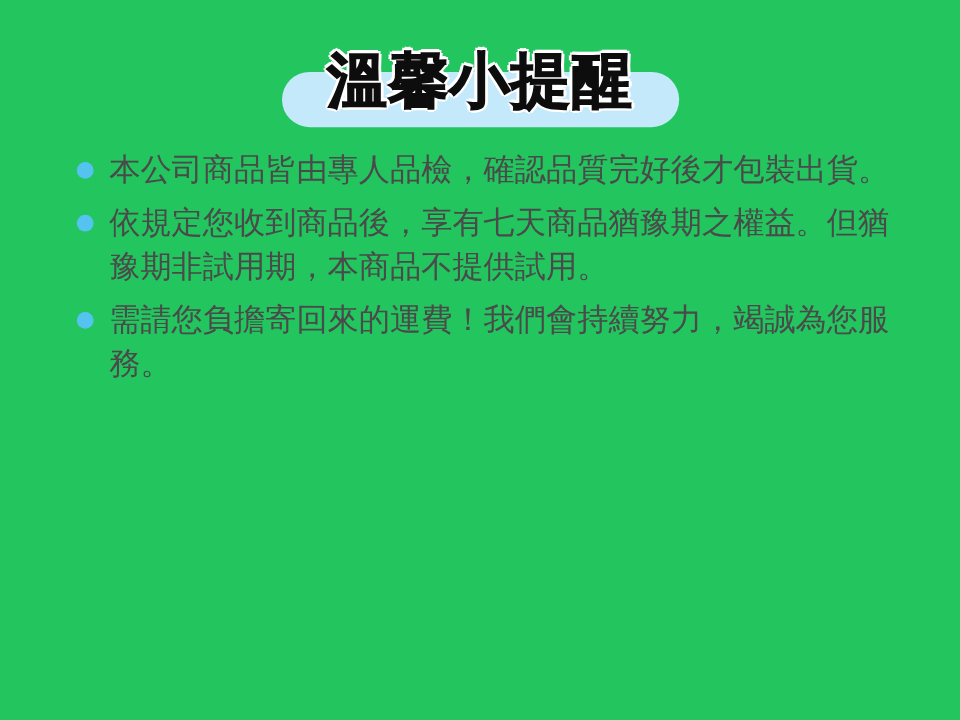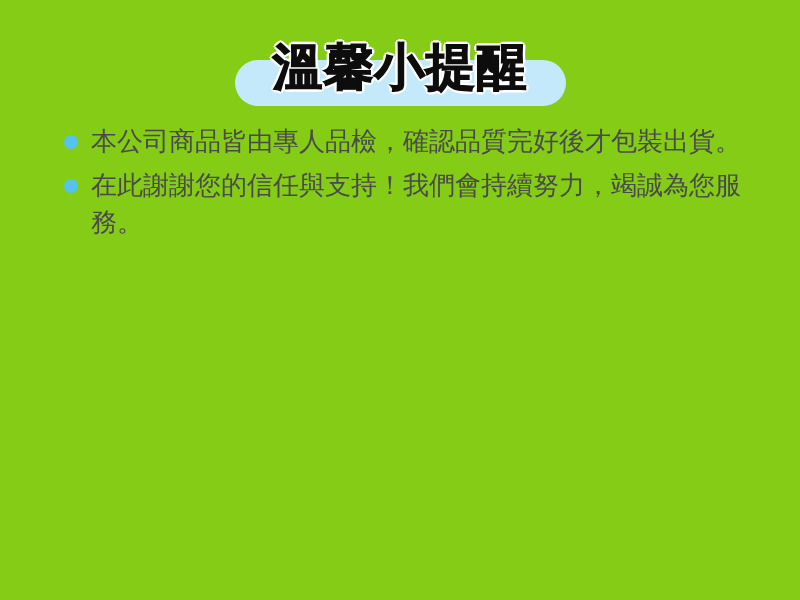--- a/index.html
+++ b/index.html
@@ -5,21 +5,21 @@
   html, body {
     margin: 0;
     padding: 0;
     background: #ffffff;
     font-family: "Liberation Sans", sans-serif;
   }
   .page {
     position: relative;
     width: 800px;
     height: 600px;
-    background: #84cc16;
+    background: #22c55e;
     overflow: hidden;
   }
   
   .title-row {
     width: 100%;
     display: flex;
     justify-content: center;
   }
   .title-wrap {
     position: relative;
@@ -96,18 +96,23 @@
     </div>
   </div>
 
   <ul class="notice-list">
     <li class="notice-item">
       <span class="bullet-dot"></span>
       <p class="notice-text">本公司商品皆由專人品檢，確認品質完好後才包裝出貨。</p>
     </li>
     <li class="notice-item">
       <span class="bullet-dot"></span>
-      <p class="notice-text">在此謝謝您的信任與支持！我們會持續努力，竭誠為您服
+      <p class="notice-text">依規定您收到商品後，享有七天商品猶豫期之權益。但猶
+豫期非試用期，本商品不提供試用。</p>
+    </li>
+    <li class="notice-item">
+      <span class="bullet-dot"></span>
+      <p class="notice-text">需請您負擔寄回來的運費！我們會持續努力，竭誠為您服
 務。</p>
     </li>
   </ul>
 
 </div>
 
 </body></html>

